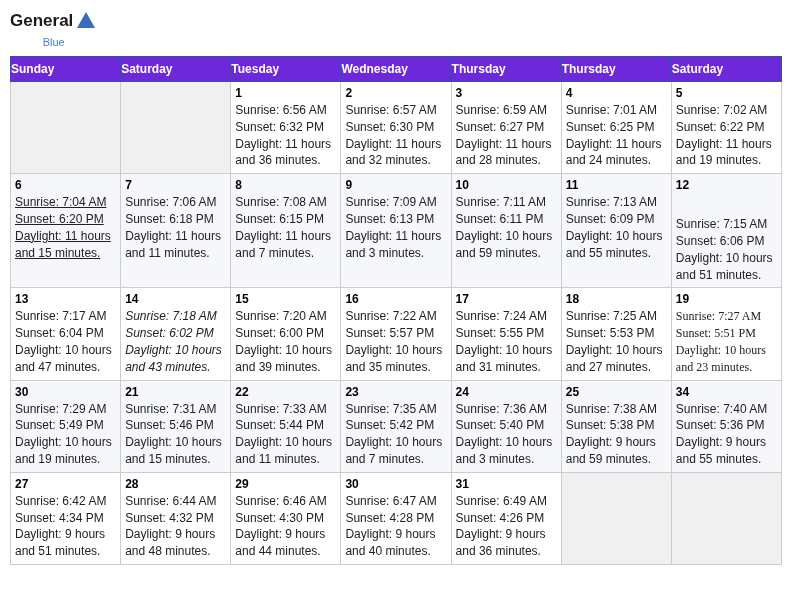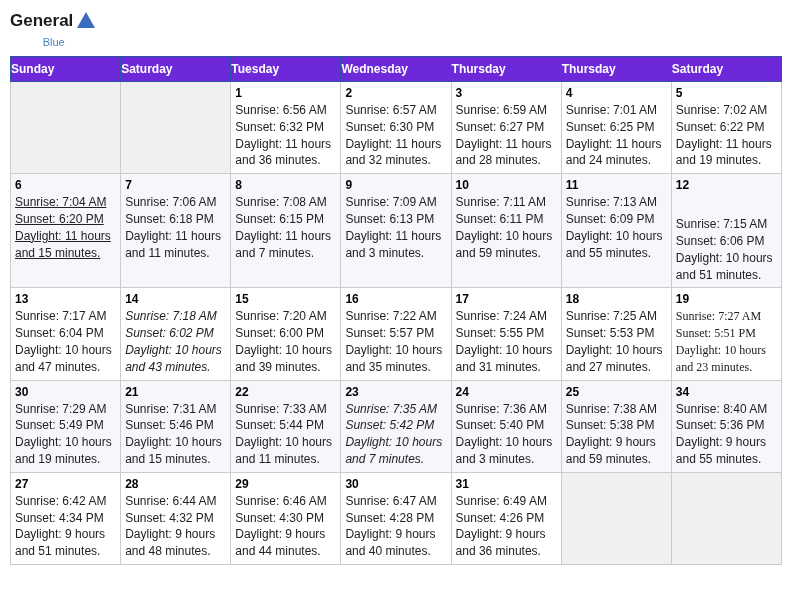--- a/index.html
+++ b/index.html
@@ -250,39 +250,39 @@
 Daylight: 10 hours and 15 minutes.</div>
         </td>
         <td>
           <span class="day-num">22</span>
           <div class="day-info" style="white-space: pre-line;">Sunrise: 7:33 AM
 Sunset: 5:44 PM
 Daylight: 10 hours and 11 minutes.</div>
         </td>
         <td>
           <span class="day-num">23</span>
-          <div class="day-info" style="white-space: pre-line; font-style: italic;">Sunrise: 7:35 AM
+          <div class="day-info" style="white-space: pre-line;">Sunrise: 7:35 AM
 Sunset: 5:42 PM
 Daylight: 10 hours and 7 minutes.</div>
         </td>
         <td>
           <span class="day-num">24</span>
           <div class="day-info" style="white-space: pre-line;">Sunrise: 7:36 AM
 Sunset: 5:40 PM
 Daylight: 10 hours and 3 minutes.</div>
         </td>
         <td>
           <span class="day-num">25</span>
           <div class="day-info" style="white-space: pre-line;">Sunrise: 7:38 AM
 Sunset: 5:38 PM
 Daylight: 9 hours and 59 minutes.</div>
         </td>
         <td>
           <span class="day-num">34</span>
-          <div class="day-info" style="white-space: pre-line;">Sunrise: 8:40 AM
+          <div class="day-info" style="white-space: pre-line;">Sunrise: 7:40 AM
 Sunset: 5:36 PM
 Daylight: 9 hours and 55 minutes.</div>
         </td>
       </tr>
       <tr>
         <td>
           <span class="day-num">27</span>
           <div class="day-info" style="white-space: pre-line;">Sunrise: 6:42 AM
 Sunset: 4:34 PM
 Daylight: 9 hours and 51 minutes.</div>

